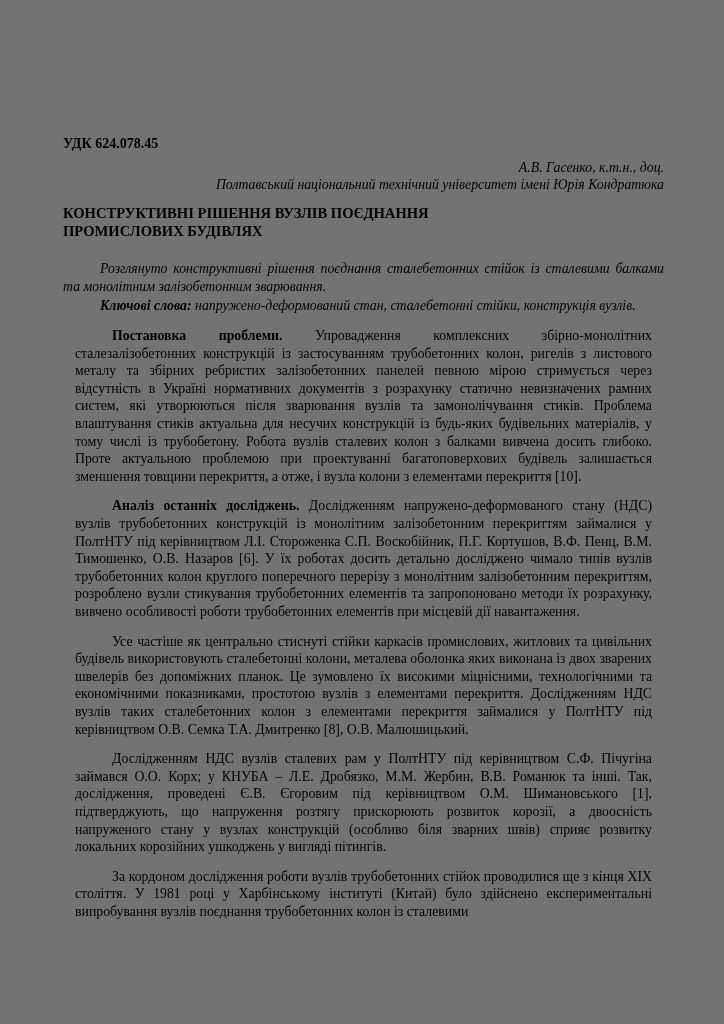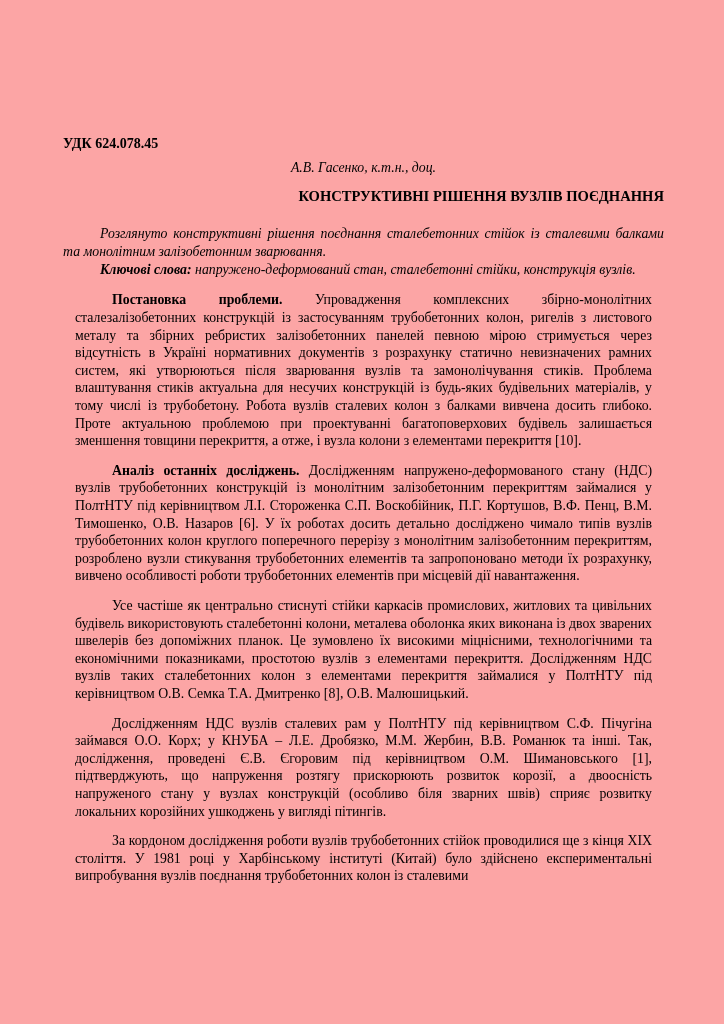--- a/index.html
+++ b/index.html
@@ -13,38 +13,38 @@
     font-family: "Liberation Serif", "DejaVu Serif", serif;
     color: #000000;
     -webkit-font-smoothing: antialiased;
   }
   .page {
     box-sizing: border-box;
     width: 724px;
     height: 1024px;
     padding: 135px 60px 0 63px;
     overflow: hidden;
-    background: #fca5a5;
+    background: #737373;
   }
   .udc {
     font-weight: bold;
     font-size: 14px;
     line-height: 18px;
     margin: 0 0 7px 0;
   }
   .byline {
-    text-align: center;
+    text-align: right;
     font-style: italic;
     font-size: 13.8px;
     line-height: 16.8px;
     margin: 0 0 10px 0;
   }
   .byline div { margin: 0; }
   .doc-title {
-    text-align: right;
+    text-align: left;
     font-weight: bold;
     font-size: 14.6px;
     line-height: 18.8px;
     margin: 0 0 19px 0;
   }
   .abstract-block {
     font-style: italic;
     font-size: 13.8px;
     line-height: 18.3px;
     text-align: justify;
@@ -66,24 +66,26 @@
 </style>
 </head>
 <body>
 
 <div class="page">
 
   <p class="udc">УДК 624.078.45</p>
 
   <div class="byline">
     <div>А.В. Гасенко, к.т.н., доц.</div>
+    <div>Полтавський національний технічний університет імені Юрія Кондратюка</div>
   </div>
 
   <div class="doc-title">
     <div>КОНСТРУКТИВНІ РІШЕННЯ ВУЗЛІВ ПОЄДНАННЯ</div>
+    <div>ПРОМИСЛОВИХ БУДІВЛЯХ</div>
   </div>
 
   <div class="abstract-block">
     <p>Розглянуто конструктивні рішення поєднання сталебетонних стійок із сталевими балками та монолітним залізобетонним зварювання.</p>
     <p><span class="kw-label">Ключові слова:</span> <span>напружено-деформований стан, сталебетонні стійки, конструкція вузлів.</span></p>
   </div>
 
   <div class="body-text">
     <p><span class="lead">Постановка проблеми.</span> <span>Упровадження комплексних збірно-монолітних сталезалізобетонних конструкцій із застосуванням трубобетонних колон, ригелів з листового металу та збірних ребристих залізобетонних панелей певною мірою стримується через відсутність в Україні нормативних документів з розрахунку статично невизначених рамних систем, які утворюються після зварювання вузлів та замонолічування стиків. Проблема влаштування стиків актуальна для несучих конструкцій із будь-яких будівельних матеріалів, у тому числі із трубобетону. Робота вузлів сталевих колон з балками вивчена досить глибоко. Проте актуальною проблемою при проектуванні багатоповерхових будівель залишається зменшення товщини перекриття, а отже, і вузла колони з елементами перекриття [10].</span></p>
     <p><span class="lead">Аналіз останніх досліджень.</span> <span>Дослідженням напружено-деформованого стану (НДС) вузлів трубобетонних конструкцій із монолітним залізобетонним перекриттям займалися у ПолтНТУ під керівництвом Л.І. Стороженка С.П. Воскобійник, П.Г. Кортушов, В.Ф. Пенц, В.М. Тимошенко, О.В. Назаров [6]. У їх роботах досить детально досліджено чимало типів вузлів трубобетонних колон круглого поперечного перерізу з монолітним залізобетонним перекриттям, розроблено вузли стикування трубобетонних елементів та запропоновано методи їх розрахунку, вивчено особливості роботи трубобетонних елементів при місцевій дії навантаження.</span></p>

